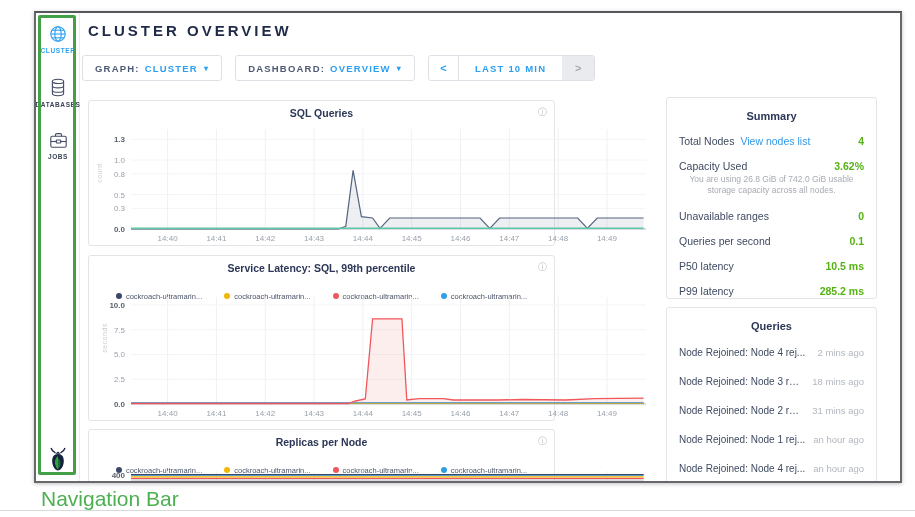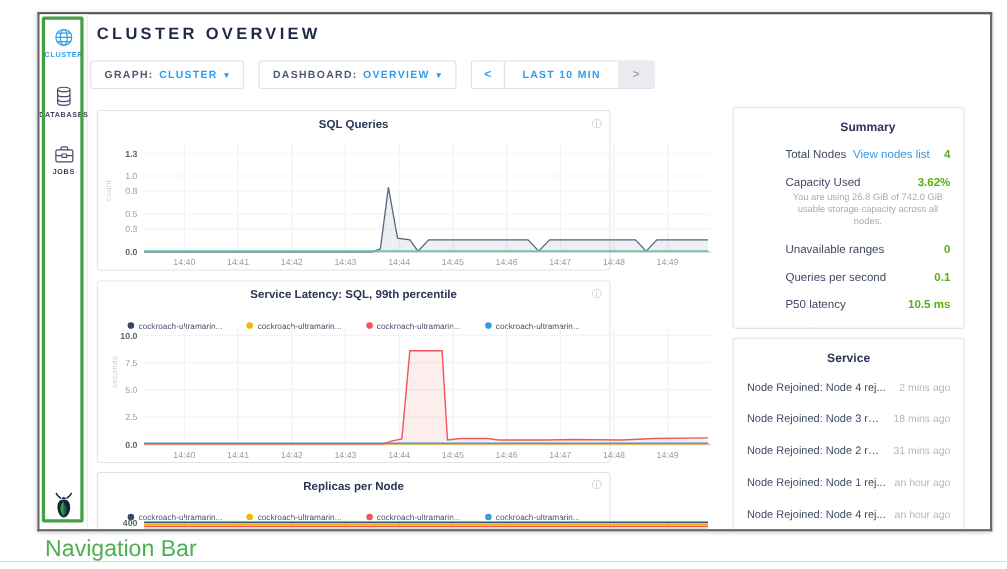--- a/index.html
+++ b/index.html
@@ -304,21 +304,21 @@
             <text x="225.05687203791467" y="71" text-anchor="middle" font-size="8" fill="#9aa1ab">14:43</text>
             <text x="273.87203791469193" y="71" text-anchor="middle" font-size="8" fill="#9aa1ab">14:44</text>
             <text x="322.6872037914692" y="71" text-anchor="middle" font-size="8" fill="#9aa1ab">14:45</text>
             <text x="371.50236966824644" y="71" text-anchor="middle" font-size="8" fill="#9aa1ab">14:46</text>
             <text x="420.31753554502365" y="71" text-anchor="middle" font-size="8" fill="#9aa1ab">14:47</text>
             <text x="469.1327014218009" y="71" text-anchor="middle" font-size="8" fill="#9aa1ab">14:48</text>
             <text x="517.9478672985781" y="71" text-anchor="middle" font-size="8" fill="#9aa1ab">14:49</text>
           </svg>
       </div>
 
-      <div class="side-panel" style="left:630px;top:84px;height:202px;padding-left:35px;">
+      <div class="side-panel" style="left:630px;top:84px;height:202px;">
         <div class="panel-title">Summary</div>
         <div class="sum-row">
           <span class="sum-label">Total Nodes</span>
           <span class="sum-link">View nodes list</span>
           <span class="sum-value">4</span>
         </div>
         <div class="sum-row" style="padding-bottom:2px;">
           <span class="sum-label">Capacity Used</span>
           <span class="sum-value">3.62%</span>
         </div>
@@ -335,21 +335,21 @@
           <span class="sum-label">P50 latency</span>
           <span class="sum-value">10.5 ms</span>
         </div>
         <div class="sum-row">
           <span class="sum-label">P99 latency</span>
           <span class="sum-value">285.2 ms</span>
         </div>
       </div>
 
       <div class="side-panel" style="left:630px;top:294px;height:185px;">
-        <div class="panel-title">Service</div>
+        <div class="panel-title">Queries</div>
         <div class="ev-row">
           <span class="ev-text">Node Rejoined: Node 4 rej...</span>
           <span class="ev-time">2 mins ago</span>
         </div>
         <div class="ev-row">
           <span class="ev-text">Node Rejoined: Node 3 rej...</span>
           <span class="ev-time">18 mins ago</span>
         </div>
         <div class="ev-row">
           <span class="ev-text">Node Rejoined: Node 2 rej...</span>

